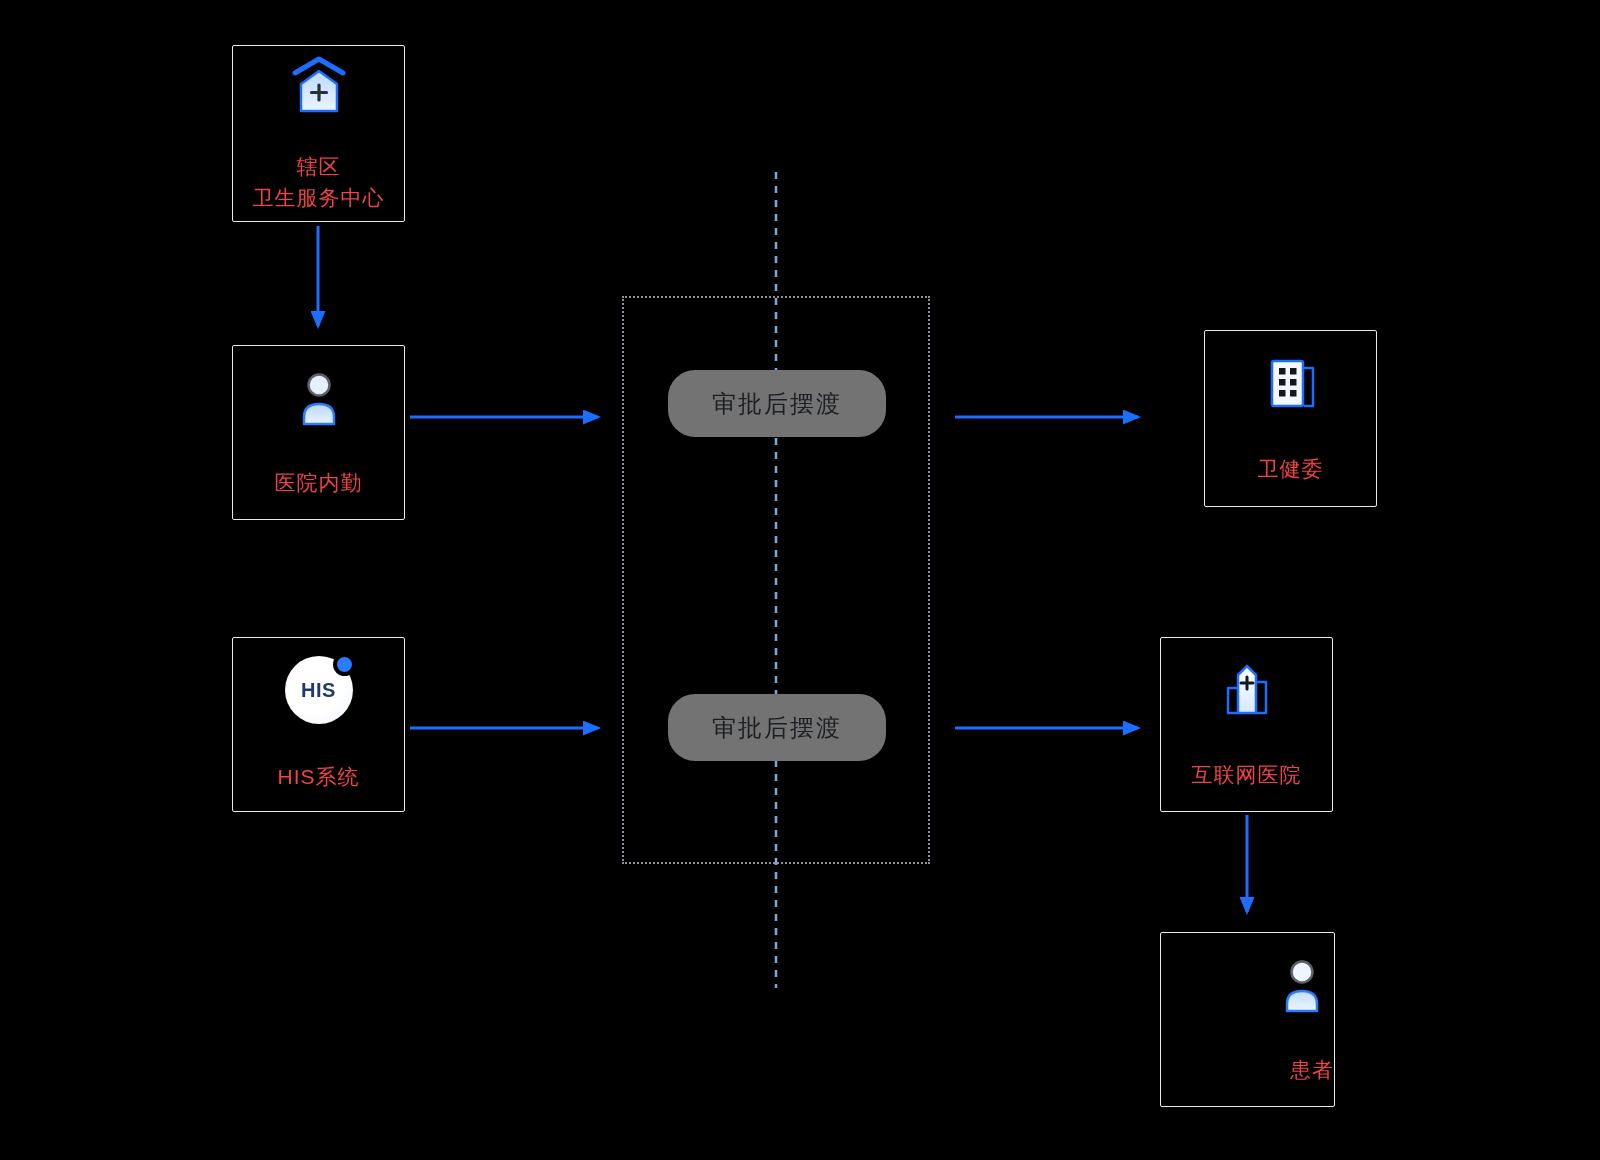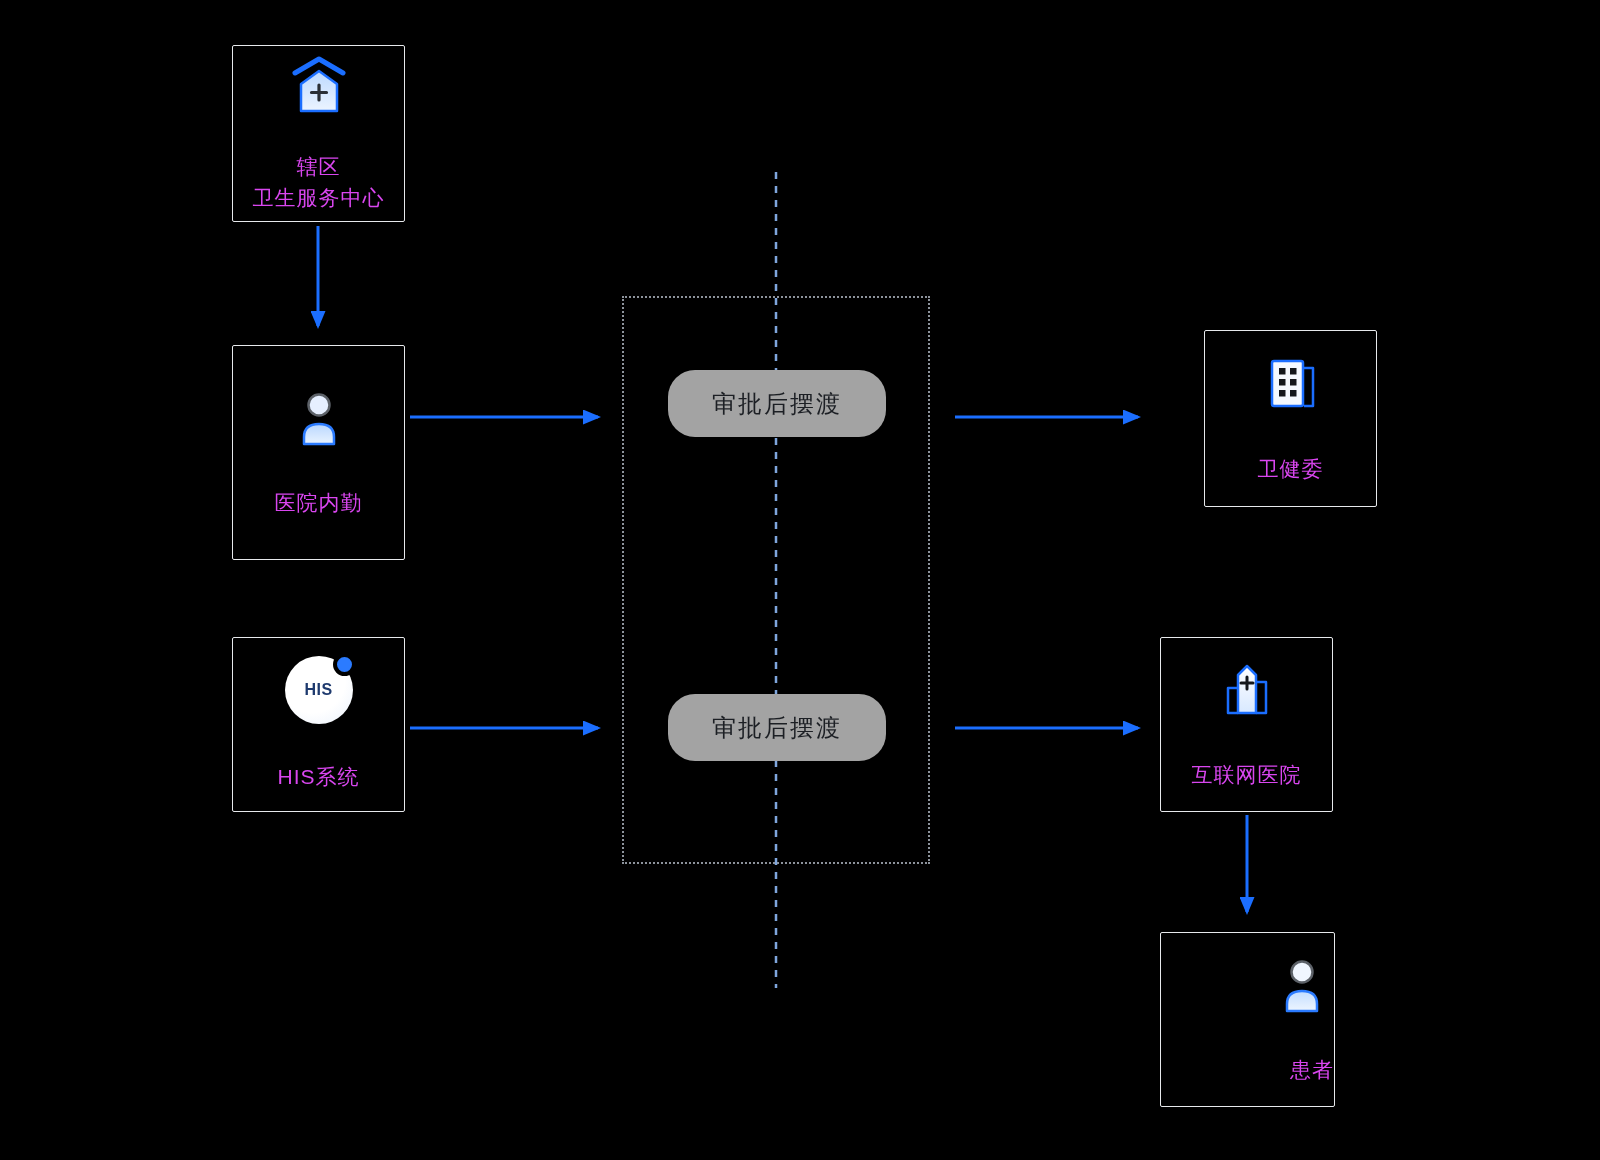--- a/index.html
+++ b/index.html
@@ -17,47 +17,47 @@
     background:transparent;
   }
   .node {
     position:absolute; box-sizing:border-box;
     border:1px solid #e7e9ec; border-radius:2px;
     background:#000; z-index:3;
     display:flex; flex-direction:column; align-items:center; justify-content:center;
     gap:12px;
   }
   .node-label {
-    color:#d946ef; font-size:21px; line-height:1.45; text-align:center;
+    color:#ef4444; font-size:21px; line-height:1.45; text-align:center;
     white-space:pre-line; letter-spacing:1px; font-weight:500;margin-top:26px;
   }
   .gateway {
     position:absolute; left:668px; width:218px; height:67px;
-    background:#a3a3a3; z-index:4;
+    background:#737373; z-index:4;
     display:flex; align-items:center; justify-content:center;
     color:#1c1f24; font-size:24px; letter-spacing:2px; font-weight:500;border-radius:27px;
   }
   .gateway.top { top:370px; }
   .gateway.bottom { top:694px; }
 
   
   .his-badge {
     position:relative; width:68px; height:68px; border-radius:50%;
     background:radial-gradient(circle at 40% 35%, #ffffff 55%, #e9f1fc 100%);
     display:flex; align-items:center; justify-content:center;
   }
-  .his-text { color:#1e3a6e; font-weight:bold; font-size:16px; letter-spacing:0.5px; }
+  .his-text { color:#1e3a6e; font-weight:bold; font-size:20px; letter-spacing:0.5px; }
   .his-dot {
     position:absolute; top:-3px; right:-3px; width:15px; height:15px;
     border-radius:50%; background:#2b7bff; border:4px solid #000;
   }
 
   
   .n-health-center    { left:232px; top:45px;  width:173px; height:177px; }
-  .n-hospital-staff   { left:232px; top:345px; width:173px; height:215px; }
+  .n-hospital-staff   { left:232px; top:345px; width:173px; height:175px; }
   .n-his-system       { left:232px; top:637px; width:173px; height:175px; }
   .n-health-commission{ left:1204px; top:330px; width:173px; height:177px; }
   .n-internet-hospital{ left:1160px; top:637px; width:173px; height:175px; }
   .n-patient          { left:1160px; top:932px; width:175px; height:175px;align-items:flex-end; }
 </style>
 </head>
 <body>
 
 <div class="canvas">
 

